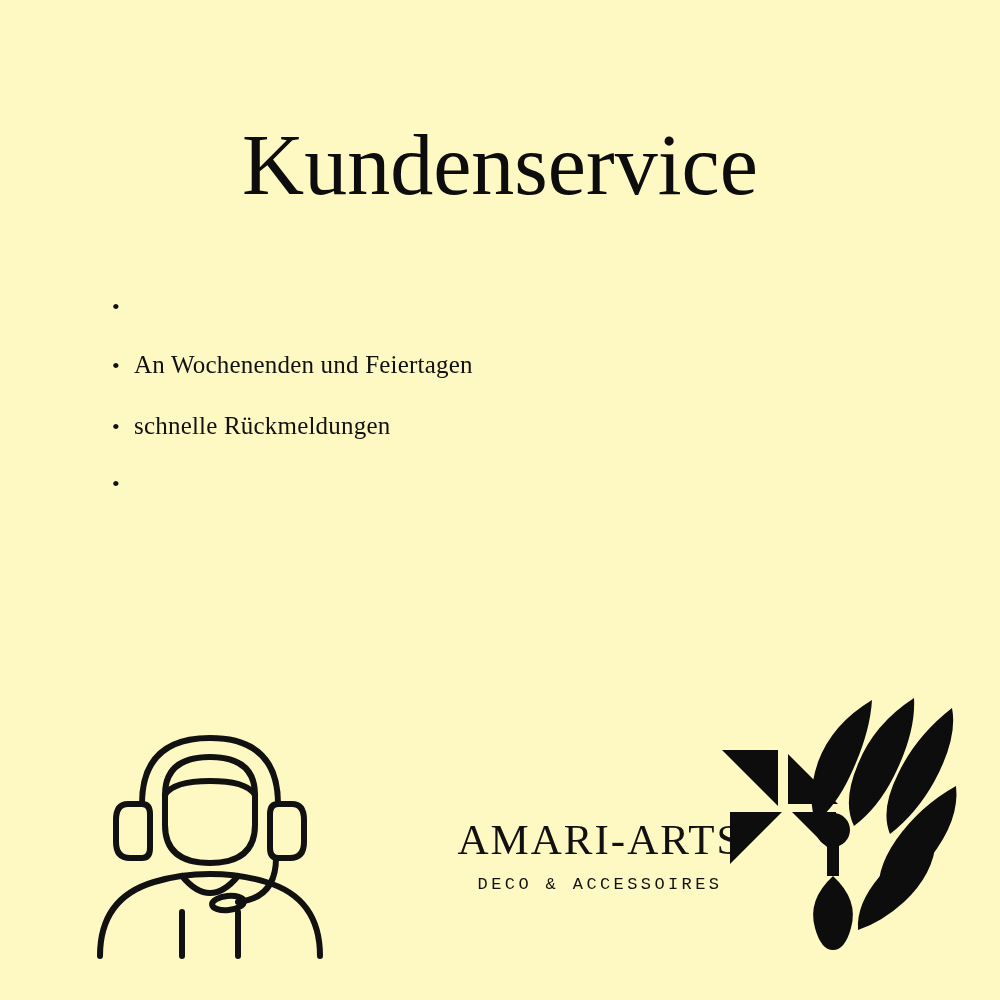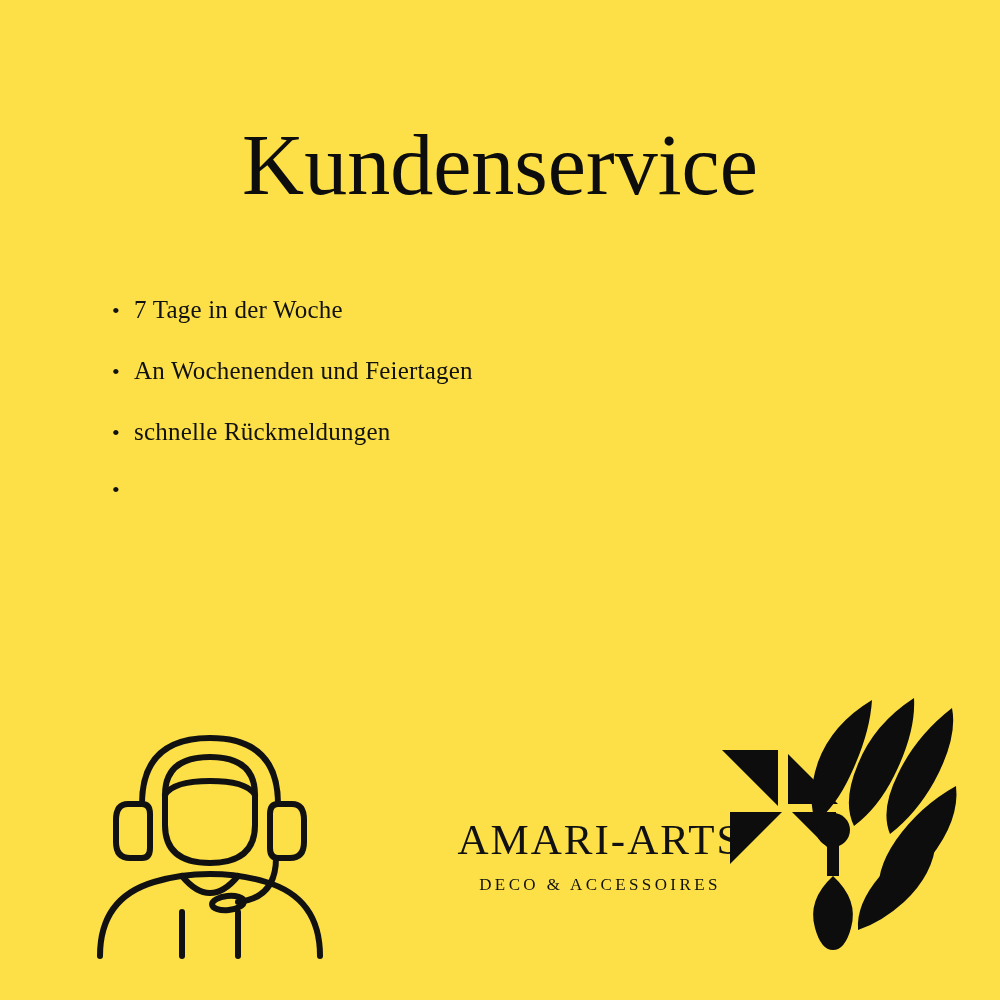--- a/index.html
+++ b/index.html
@@ -12,21 +12,21 @@
     background: #ffffff;
     font-family: "Liberation Serif", serif;
     color: #111111;
     overflow: hidden;
     position: relative;
   }
   .page {
     position: relative;
     width: 1000px;
     height: 1000px;
-    background: #fde047;
+    background: #fef9c3;
   }
   .title {
     position: absolute;
     top: 120px;
     left: 0;
     width: 1000px;
     text-align: center;
     font-family: "Liberation Serif", serif;
     font-size: 86px;
     font-weight: 400;
@@ -86,21 +86,21 @@
   .brand-name {
     font-family: Liberation Serif, serif;
     font-size: 43px;
     letter-spacing: 2px;
     color: #111111;
     line-height: 1;
     white-space: nowrap;
   }
   .brand-sub {
     margin-top: 14px;
-    font-family: Liberation Serif, serif;
+    font-family: Liberation Mono, monospace;
     font-size: 17px;
     letter-spacing: 3.4px;
     color: #111111;
     white-space: nowrap;
   }
 
   
   .logo-mark {
     position: absolute;
     left: 700px;
@@ -118,21 +118,20 @@
 <body>
 
 <div class="page">
 
   <div class="title">Kundenservice</div>
 
   <div class="bullets">
 
     <div class="bullet">
       <span class="dot">•</span>
-      <span class="txt">7 Tage in der Woche</span>
     </div>
 
     <div class="bullet">
       <span class="dot">•</span>
       <span class="txt">An Wochenenden und Feiertagen</span>
     </div>
 
     <div class="bullet">
       <span class="dot">•</span>
       <span class="txt">schnelle Rückmeldungen</span>

